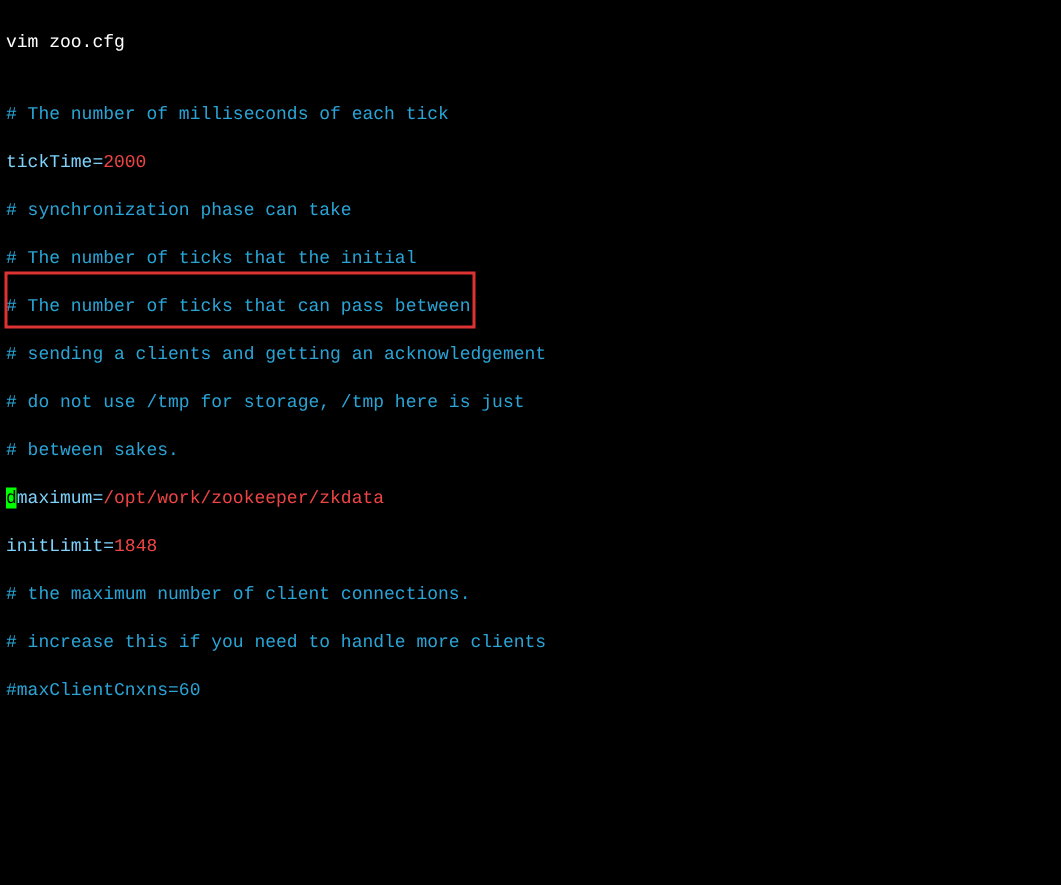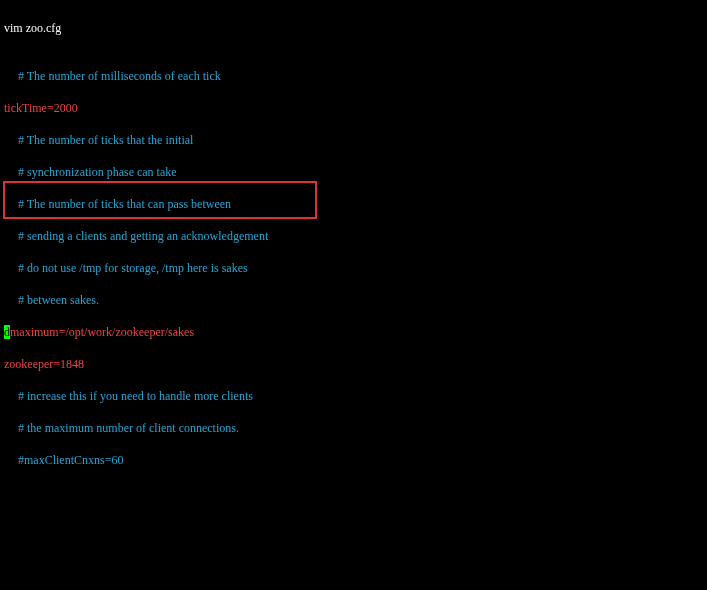--- a/index.html
+++ b/index.html
@@ -12,53 +12,53 @@
   }
   .terminal {
     font-family: "Consolas", "Courier New", monospace;
     font-size: 12px;
     line-height: 16px;
     color: #fff;
     padding: 4px 4px;
     white-space: pre;
     position: relative;
   }
-  .line { white-space: pre; font-family: Liberation Serif, serif; }
-  .comment { color: #2aa4d6; margin-left: 14px; } 
-  .key     { color: #ef4444; }
+  .line { white-space: pre; }
+  .comment { color: #2aa4d6; } 
+  .key     { color: #7dd3fc; }
   .val     { color: #ef4444; } 
   .plain   { color: #fff; }
   .cursor {
     background: #0f0;
     color: #000;
   }
   .highlight-box {
     position: absolute;
     border: 2px solid #d33;
     pointer-events: none;
   }
 </style>
 </head>
 <body>
 
 <div class="terminal">
 <div class="line plain">vim zoo.cfg</div>
 <div class="line plain"></div>
 <div class="line comment"># The number of milliseconds of each tick</div>
 <div class="line"><span class="key">tickTime=</span><span class="val">2000</span></div>
+<div class="line comment"># synchronization phase can take</div>
 <div class="line comment"># The number of ticks that the initial</div>
-<div class="line comment"># synchronization phase can take</div>
 <div class="line comment"># The number of ticks that can pass between</div>
 <div class="line comment"># sending a clients and getting an acknowledgement</div>
-<div class="line comment"># do not use /tmp for storage, /tmp here is sakes</div>
+<div class="line comment"># do not use /tmp for storage, /tmp here is just</div>
 <div class="line comment"># between sakes.</div>
-<div class="line"><span class="cursor">d</span><span class="key">maximum=</span><span class="val">/opt/work/zookeeper/sakes</span></div>
-<div class="line"><span class="key">zookeeper=</span><span class="val">1848</span></div>
+<div class="line"><span class="cursor">d</span><span class="key">maximum=</span><span class="val">/opt/work/zookeeper/zkdata</span></div>
+<div class="line"><span class="key">initLimit=</span><span class="val">1848</span></div>
+<div class="line comment"># the maximum number of client connections.</div>
 <div class="line comment"># increase this if you need to handle more clients</div>
-<div class="line comment"># the maximum number of client connections.</div>
 <div class="line comment">#maxClientCnxns=60</div>
 
 
 
 
 
 
 
 
 

